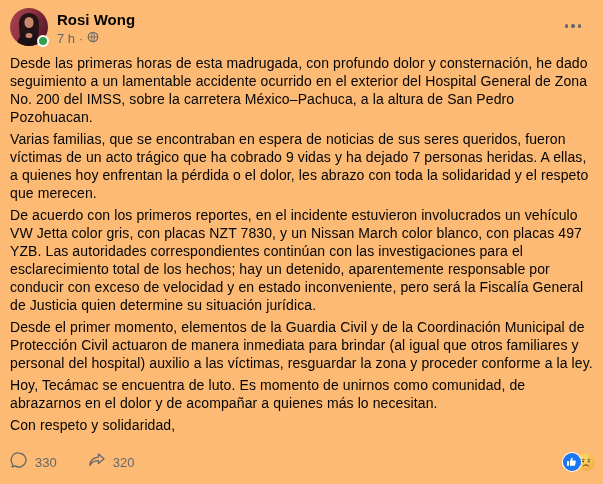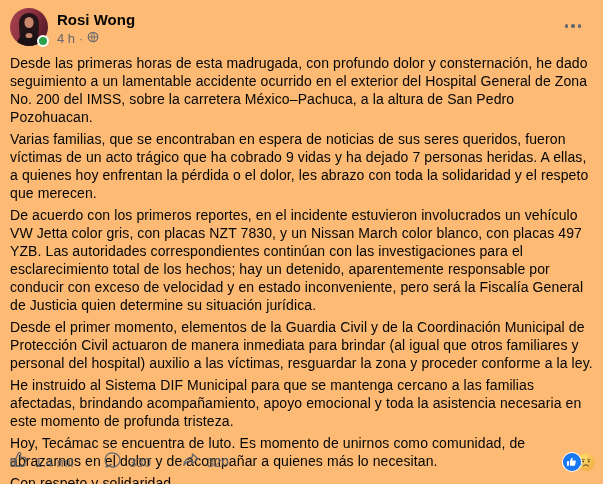--- a/index.html
+++ b/index.html
@@ -157,21 +157,21 @@
           <path d="M6 38c1.5-8.5 6.5-12.5 13-12.5S30.5 29.5 32 38z" fill="#1c1216"></path>
 
           <ellipse cx="19" cy="27.5" rx="3.4" ry="2.6" fill="#c9876b"></ellipse>
         </svg>
       </span>
       <span class="online-dot"></span>
     </div>
     <div class="header-text">
       <div class="author-name">Rosi Wong</div>
       <div class="post-meta">
-        <span>4 h</span>
+        <span>7 h</span>
         <span>·</span>
         <span class="globe">
           <svg width="12" height="12" viewBox="0 0 16 16">
             <circle cx="8" cy="8" r="6.4" fill="none" stroke="#65676B" stroke-width="1.5"></circle>
             <path d="M1.6 8h12.8 M8 1.6c2.6 1.9 2.6 10.9 0 12.8 M8 1.6c-2.6 1.9-2.6 10.9 0 12.8" fill="none" stroke="#65676B" stroke-width="1.2"></path>
           </svg>
         </span>
       </div>
     </div>
   </div>
@@ -180,39 +180,29 @@
     <i></i>
       <i></i>
       <i></i>
   </div>
 
   <div class="post-body">
     <p>Desde las primeras horas de esta madrugada, con profundo dolor y consternación, he dado seguimiento a un lamentable accidente ocurrido en el exterior del Hospital General de Zona No. 200 del IMSS, sobre la carretera México–Pachuca, a la altura de San Pedro Pozohuacan.</p>
     <p>Varias familias, que se encontraban en espera de noticias de sus seres queridos, fueron víctimas de un acto trágico que ha cobrado 9 vidas y ha dejado 7 personas heridas. A ellas, a quienes hoy enfrentan la pérdida o el dolor, les abrazo con toda la solidaridad y el respeto que merecen.</p>
     <p>De acuerdo con los primeros reportes, en el incidente estuvieron involucrados un vehículo VW Jetta color gris, con placas NZT 7830, y un Nissan March color blanco, con placas 497 YZB. Las autoridades correspondientes continúan con las investigaciones para el esclarecimiento total de los hechos; hay un detenido, aparentemente responsable por conducir con exceso de velocidad y en estado inconveniente, pero será la Fiscalía General de Justicia quien determine su situación jurídica.</p>
     <p>Desde el primer momento, elementos de la Guardia Civil y de la Coordinación Municipal de Protección Civil actuaron de manera inmediata para brindar (al igual que otros familiares y personal del hospital) auxilio a las víctimas, resguardar la zona y proceder conforme a la ley.</p>
-    <p>He instruido al Sistema DIF Municipal para que se mantenga cercano a las familias afectadas, brindando acompañamiento, apoyo emocional y toda la asistencia necesaria en este momento de profunda tristeza.</p>
     <p>Hoy, Tecámac se encuentra de luto. Es momento de unirnos como comunidad, de abrazarnos en el dolor y de acompañar a quienes más lo necesitan.</p>
     <div class="signature">
       <div>Con respeto y solidaridad,</div>
 
     </div>
   </div>
 
   <div class="post-footer">
 
-    <div class="count-group">
-      <span>
-        <svg width="18" height="18" viewBox="0 0 16 16">
-          <path d="M1.4 6.7h2.4v6.9H1.4c-.3 0-.5-.2-.5-.5v-6c0-.2.2-.4.5-.4z
-                   M5.2 13.6V6.9l2.3-4.9c.2-.5.7-.7 1.2-.6.6.2 1 .8.8 1.4L8.9 5.7h3.9c.9 0 1.5.8 1.3 1.6l-1.1 5.1c-.1.7-.8 1.2-1.5 1.2H5.2z" fill="none" stroke="#65676B" stroke-width="1.15" stroke-linejoin="round"></path>
-        </svg>
-      </span>
-      <span class="cnt">1.4 mil</span>
-    </div>
 
     <div class="count-group">
       <span>
         <svg width="18" height="18" viewBox="0 0 16 16">
           <path d="M8 1.8a6.2 6.2 0 1 1-3.4 11.4c-.9.5-1.9.8-2.8.9.4-.7.6-1.5.6-2.3A6.2 6.2 0 0 1 8 1.8z" fill="none" stroke="#65676B" stroke-width="1.15" stroke-linejoin="round"></path>
         </svg>
       </span>
       <span class="cnt">330</span>
     </div>
 

